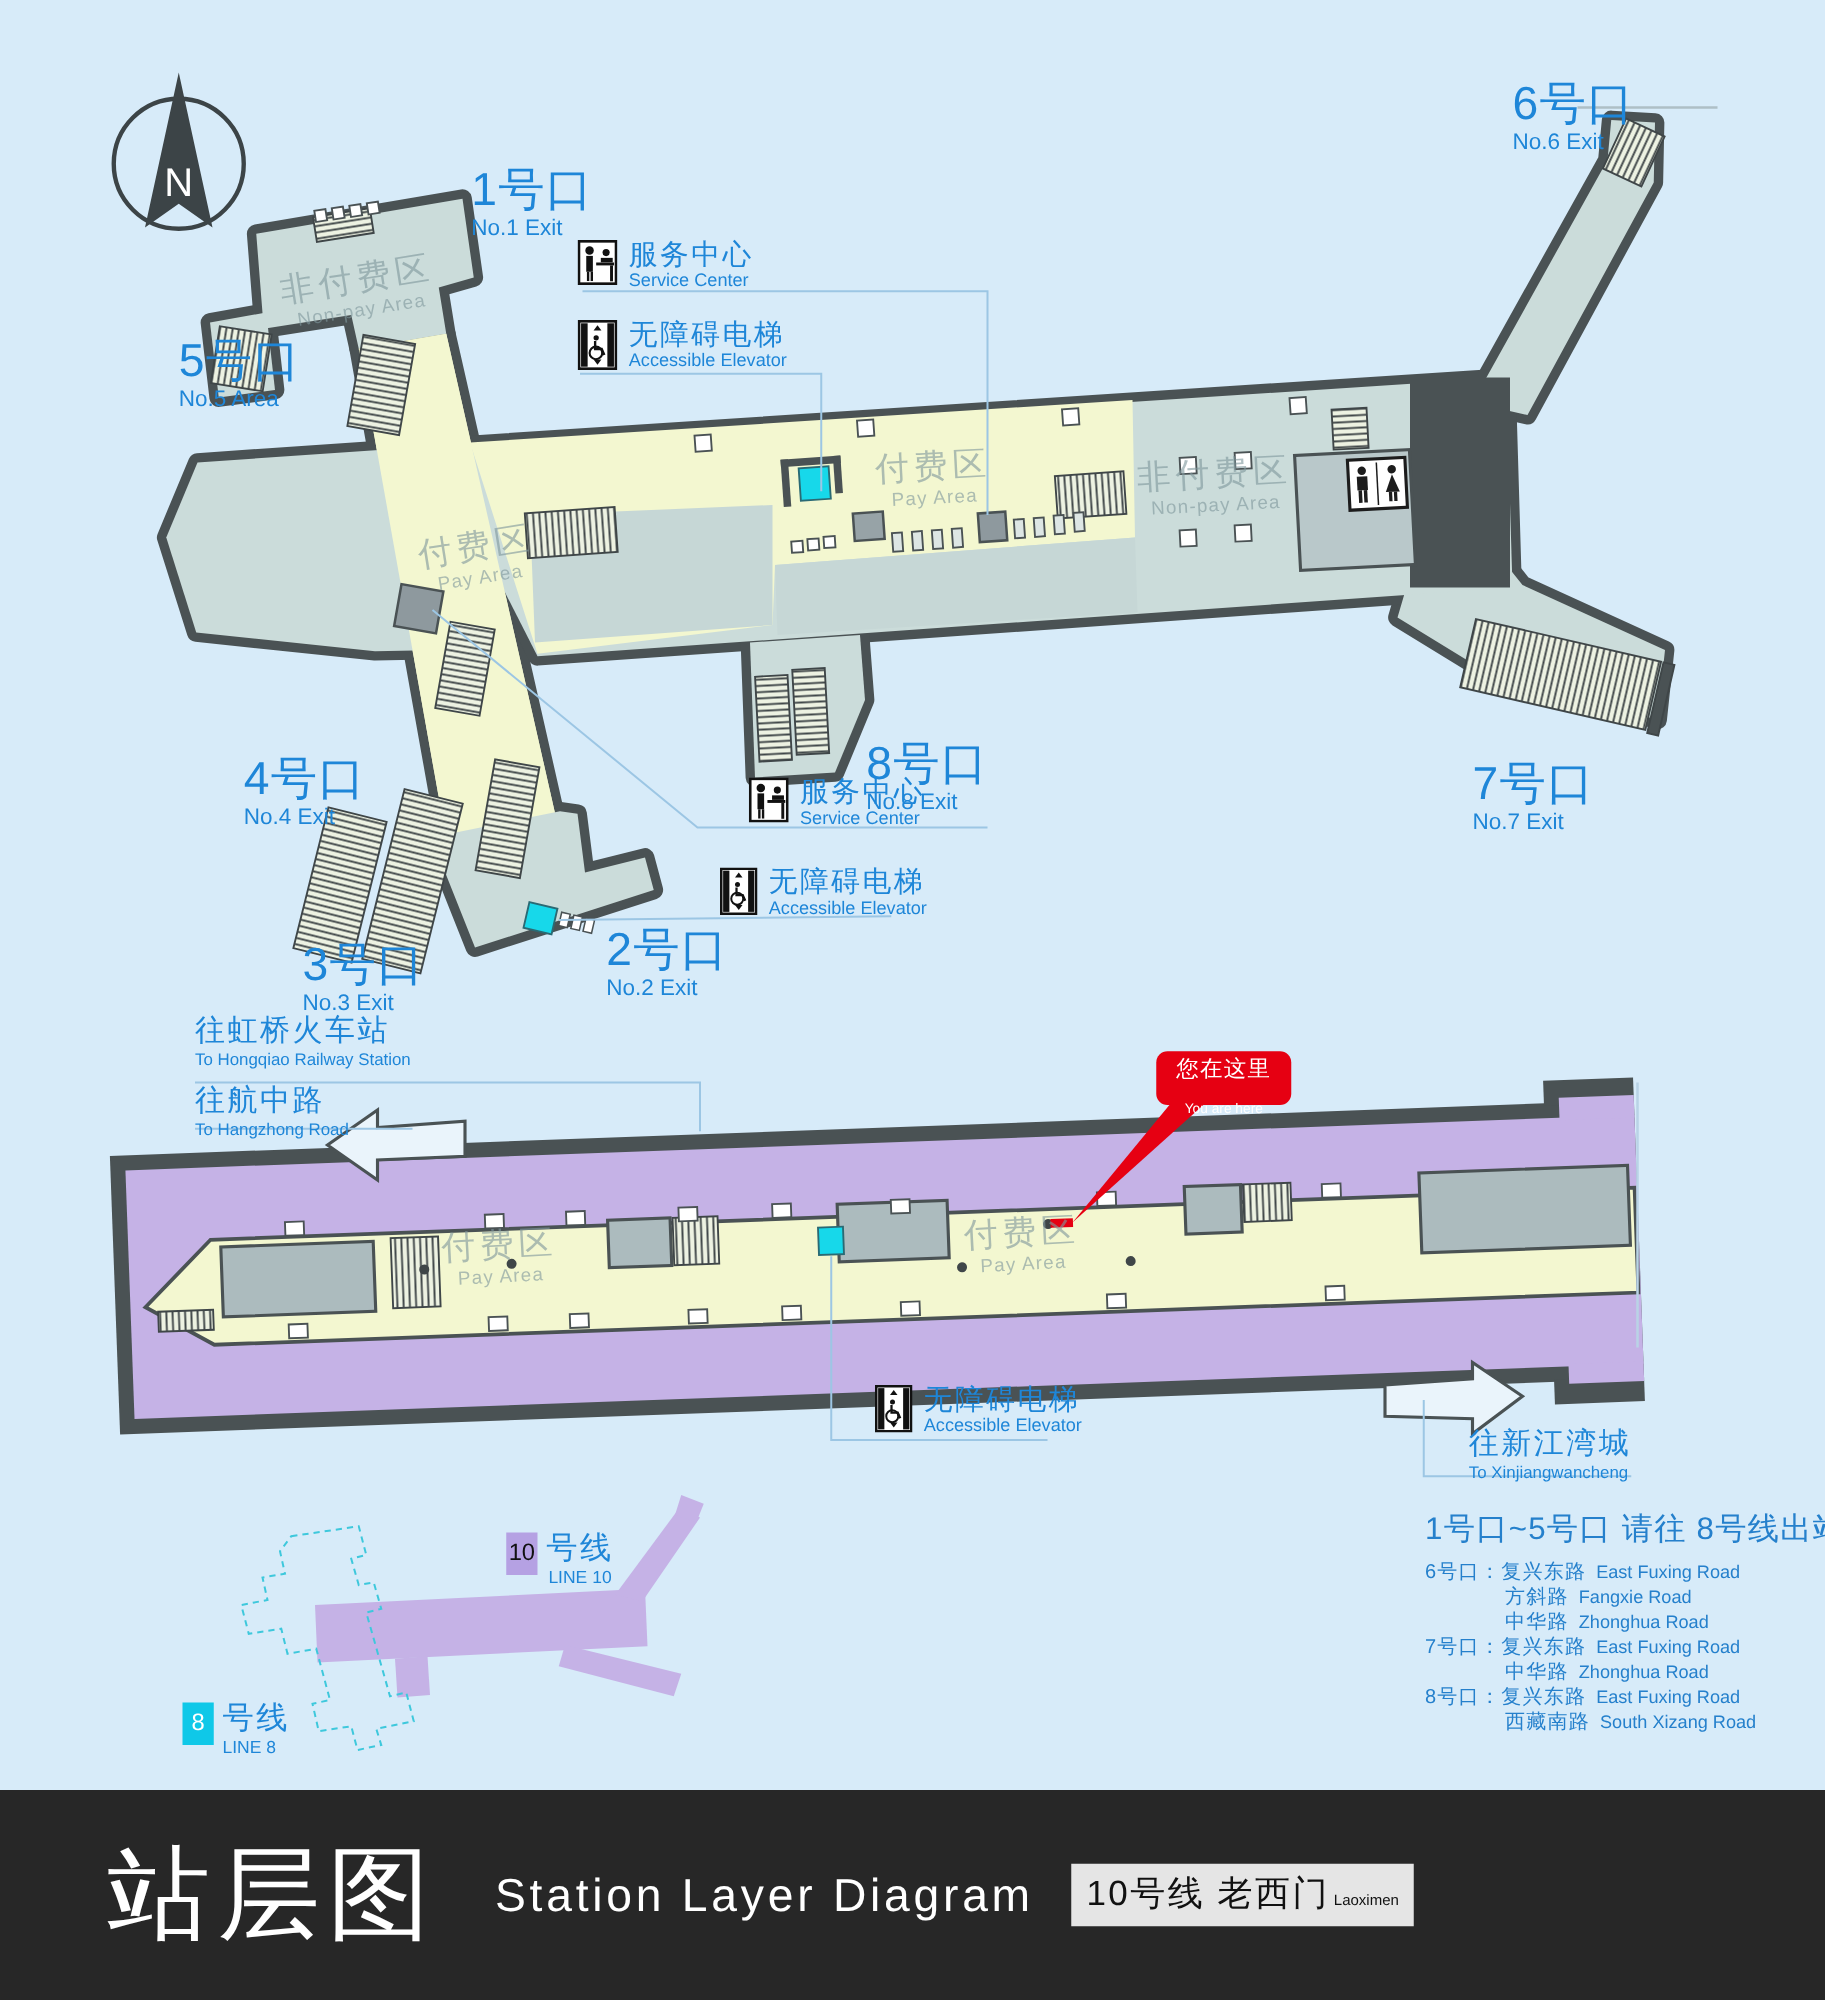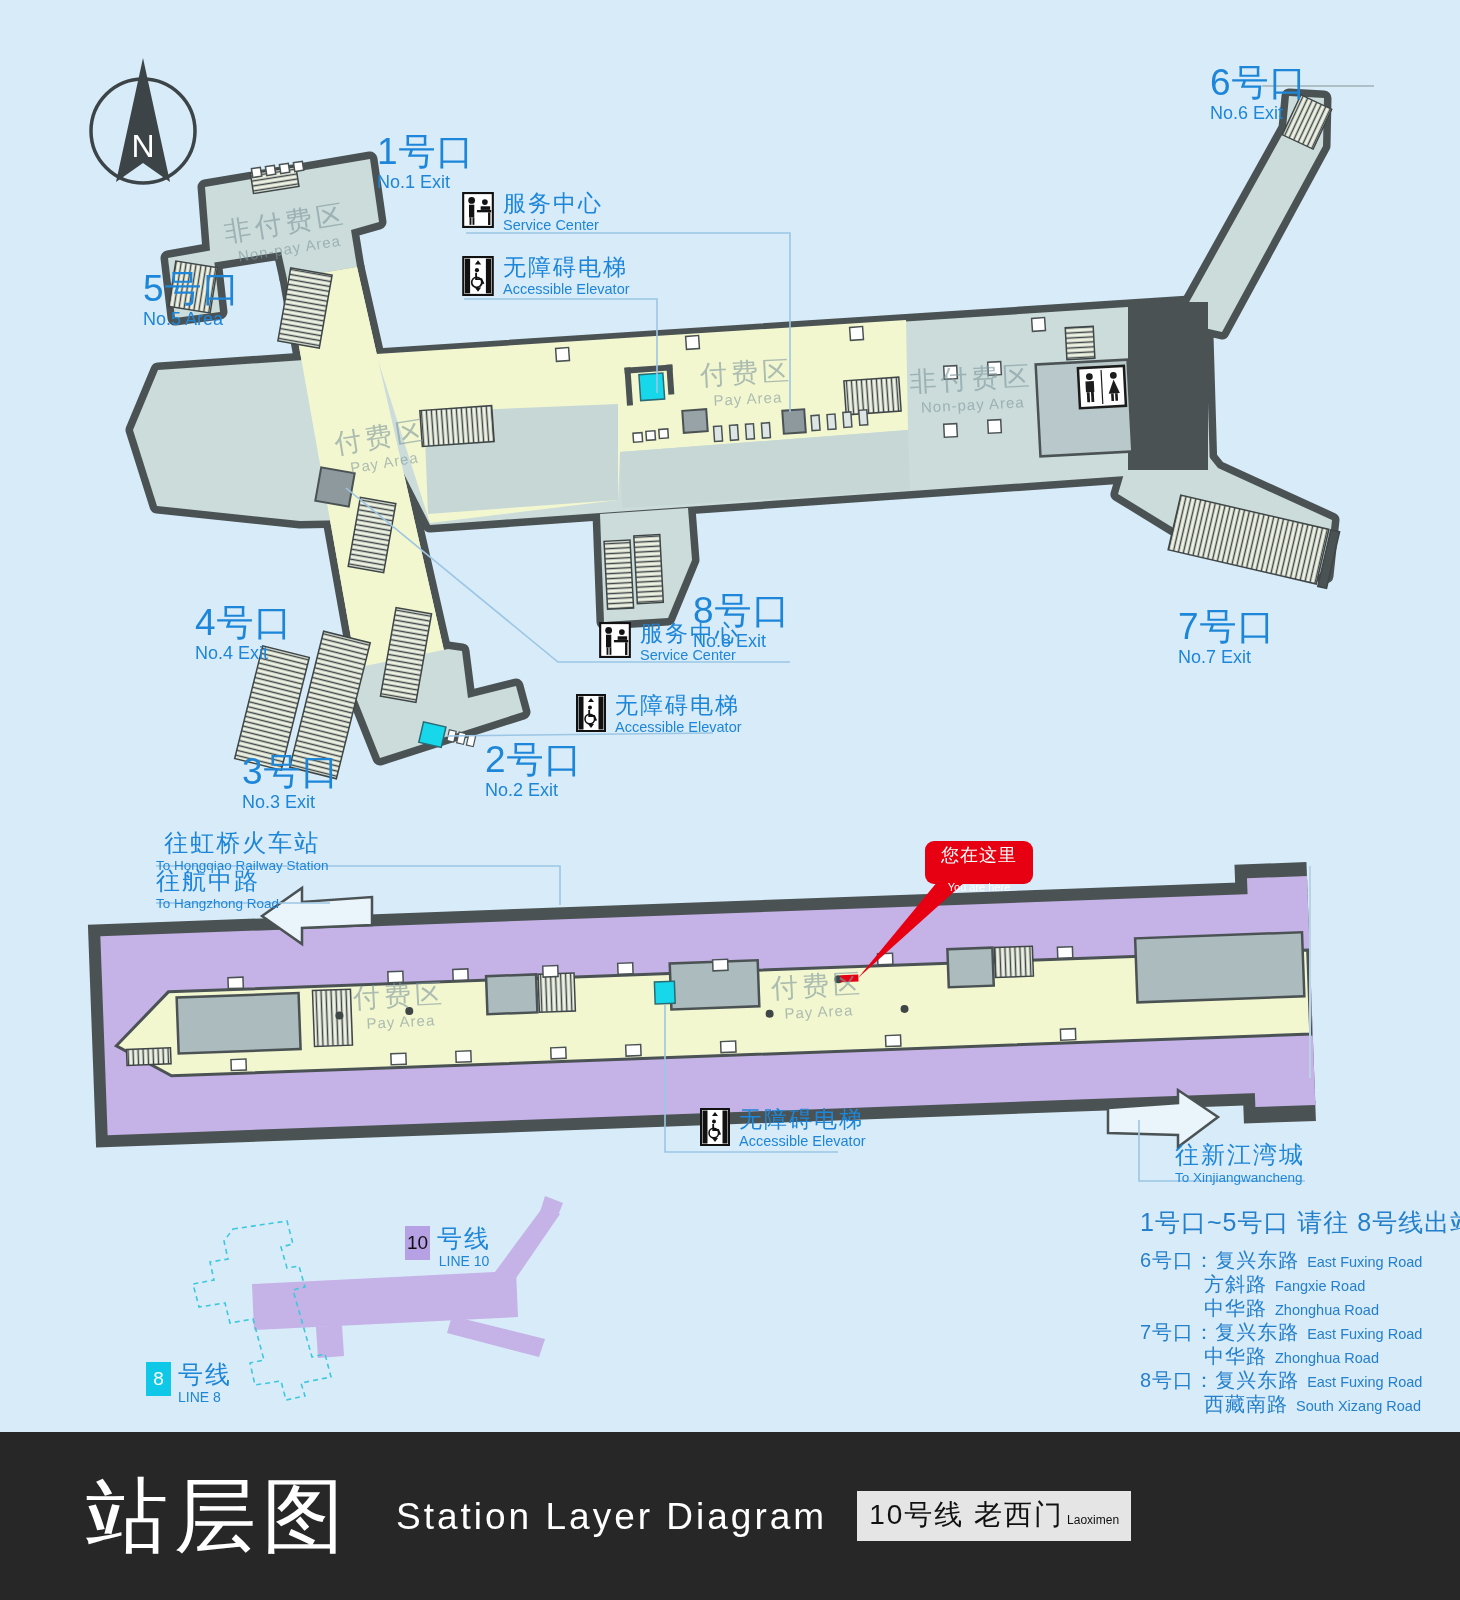--- a/index.html
+++ b/index.html
@@ -35,21 +35,21 @@
   .mline .t{line-height:1.0;color:#1E86D8;}
   .mline .t .zh{font-size:25px;letter-spacing:2px;}
   .mline .t .en{font-size:14px;margin-top:3px;}
   .num10{background:#B5A1E3;color:#111;}
   .num8{background:#0FC8E8;color:#fff;}
   
   .info{color:#2580CC;white-space:nowrap;}
   .info .note{font-size:25px;letter-spacing:1px;margin-bottom:11px;}
   .info .row{margin-bottom:4px;line-height:1.0;display:flex;align-items:baseline;}
   .info .row.ind{margin-left:64px;}
-  .info .zh{font-size:20px;letter-spacing:1px;}
+  .info .zh{font-size:16px;letter-spacing:1px;}
   .info .en{font-size:14.5px;margin-left:8px;}
   
   .bar{position:absolute;left:0;top:1432px;width:1460px;height:168px;background:#272727;z-index:4;display:flex;align-items:center;}
   .bar .t-zh{color:#fff;font-size:82px;letter-spacing:6px;margin-left:86px;line-height:1;}
   .bar .t-en{color:#fff;font-size:37px;letter-spacing:3px;margin-left:46px;line-height:1;}
   .bar .t-box{background:#e5e5e5;color:#111;margin-left:30px;padding:5px 12px 7px 12px;display:flex;align-items:baseline;}
   .bar .t-box .b1{font-size:28px;letter-spacing:2px;}
   .bar .t-box .b2{font-size:12px;margin-left:3px;}
 </style>
 </head>
@@ -435,21 +435,21 @@
     </div>
 <div class="abs area" style="left:400px;top:1006px;transform:translate(-50%,-50%) rotate(-3deg);">
       <div class="zh">付费区</div>
       <div class="en">Pay Area</div>
     </div>
 <div class="abs area" style="left:818px;top:996px;transform:translate(-50%,-50%) rotate(-3deg);">
       <div class="zh">付费区</div>
       <div class="en">Pay Area</div>
     </div>
 
-<div class="abs dir" style="left:156px;top:831px;text-align:center;">
+<div class="abs dir" style="left:156px;top:813px;">
       <div class="zh">往虹桥火车站</div>
       <div class="en">To Hongqiao Railway Station</div>
     </div>
 <div class="abs dir" style="left:156px;top:869px;">
       <div class="zh">往航中路</div>
       <div class="en">To Hangzhong Road</div>
     </div>
 <div class="abs dir" style="left:1175px;top:1143px;">
       <div class="zh">往新江湾城</div>
       <div class="en">To Xinjiangwancheng</div>

